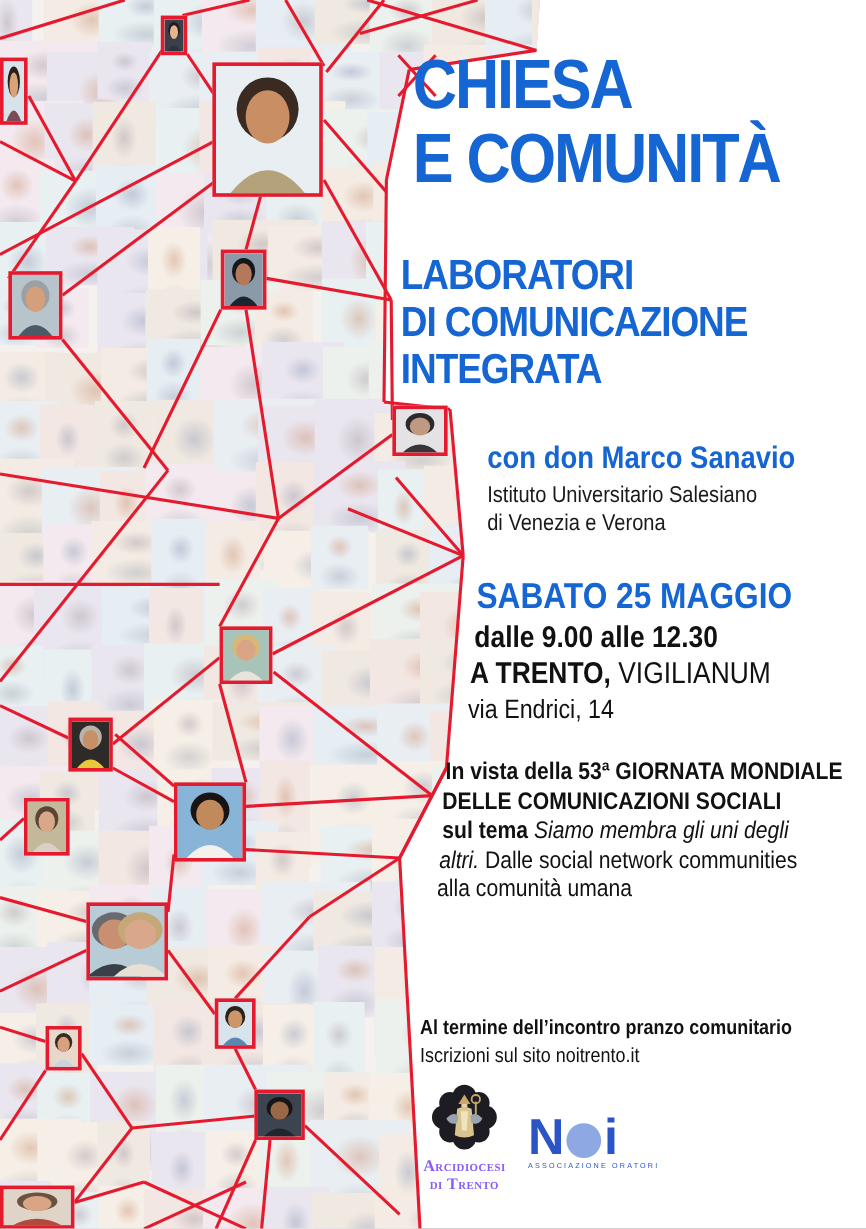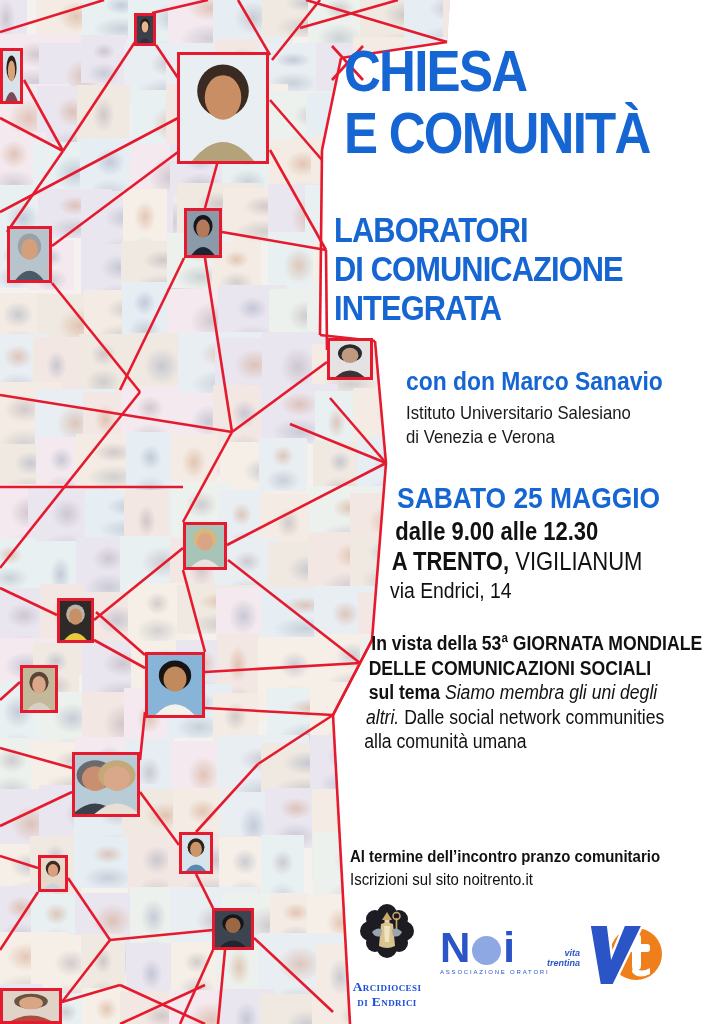--- a/index.html
+++ b/index.html
@@ -42,22 +42,22 @@
   .occasion .i{font-style:italic;}
   .banner{position:absolute;left:26px;top:786px;right:0;height:36px;background:var(--banner);
           display:flex;align-items:center;}
   .banner .line{color:#fff;font-weight:bold;font-size:20px;padding-left:12px;letter-spacing:-.3px;}
   .footer{position:absolute;left:20px;top:845px;color:#111;font-size:17px;line-height:23px;}
   .footer .b{font-weight:bold;}
   
   .logos{position:absolute;left:0;top:902px;width:392px;height:110px;}
   .logo-arci{position:absolute;left:8px;top:0;width:98px;text-align:center;}
   .logo-arci .emblem{display:block;margin:0 auto;}
-  .logo-arci .txt{margin-top:19px;font-family:"Liberation Serif",serif;font-variant:small-caps;
-                  color:#1d4ed8;font-size:13.5px;line-height:15px;font-weight:bold;letter-spacing:.4px;}
+  .logo-arci .txt{margin-top:4px;font-family:"Liberation Serif",serif;font-variant:small-caps;
+                  color:#8b5cf6;font-size:13.5px;line-height:15px;font-weight:bold;letter-spacing:.4px;}
   .logo-noi{position:absolute;left:110px;top:28px;width:110px;text-align:left;}
   .noi-row{display:flex;align-items:flex-end;}
   .noi-letter{color:#2b55c6;font-weight:bold;font-size:42px;line-height:36px;}
   .noi-o{width:29px;height:29px;border-radius:50%;background:#8ea8e4;margin:0 2px 1px 2px;}
   .noi-sub{margin-top:3px;color:#2b55c6;font-size:6px;letter-spacing:1.8px;white-space:nowrap;}
   .logo-vt{position:absolute;left:212px;top:16px;width:130px;height:80px;}
   .vt-small{position:absolute;left:0;top:30px;color:#2b55c6;font-weight:bold;font-style:italic;
             font-size:9px;line-height:10px;text-align:right;width:38px;}
   
 </style>
@@ -522,44 +522,29 @@
             <path d="M23 22 Q29 19 35 22 L37 44 Q29 48 21 44 Z" fill="#d8c48e"></path>
             <path d="M26 24 L32 24 L31 40 L27 40 Z" fill="#f0e4c0"></path>
             <circle cx="38.5" cy="14" r="3.5" fill="none" stroke="#c9a86a" stroke-width="1.5"></circle>
             <rect x="37.7" y="16" width="1.6" height="14" fill="#c9a86a"></rect>
             <path d="M14 30 Q20 24 24 28 L23 34 Q17 36 14 30Z" fill="#9aa4ae"></path>
             <path d="M44 30 Q38 24 34 28 L35 34 Q41 36 44 30Z" fill="#9aa4ae"></path>
           </g>
         </svg>
         <div class="txt">
           <div>Arcidiocesi</div>
-          <div>di Endrici</div>
+          <div>di Trento</div>
         </div>
       </div>
 
       <div class="logo-noi">
         <div class="noi-row">
           <span class="noi-letter">N</span>
           <span class="noi-o"></span>
           <span class="noi-letter">i</span>
         </div>
         <div class="noi-sub">ASSOCIAZIONE ORATORI</div>
       </div>
 
-      <div class="logo-vt">
-        <div class="vt-small">
-          <div>vita</div>
-          <div>trentina</div>
-        </div>
-        <svg width="86" height="72" viewBox="0 0 86 72" style="position:absolute;left:36px;top:0;">
-          <circle cx="58" cy="36" r="26" fill="#ee7f1a"></circle>
-          <g fill="#ffffff">
-            <rect x="54" y="16" width="9" height="36" rx="4"></rect>
-            <rect x="46" y="26" width="26" height="8" rx="3"></rect>
-            <path d="M55 48 Q62 56 72 50 L72 56 Q60 62 54 54 Z"></path>
-          </g>
-          <path d="M8 8 L24 8 L33 42 L42 8 L58 8 L38 66 L26 66 Z" fill="#2b55c6" stroke="#ffffff" stroke-width="5" paint-order="stroke" transform="skewX(-8) translate(6 0)"></path>
-        </svg>
-      </div>
 
     </div>
   </div>
 </div>
 
 </body></html>

